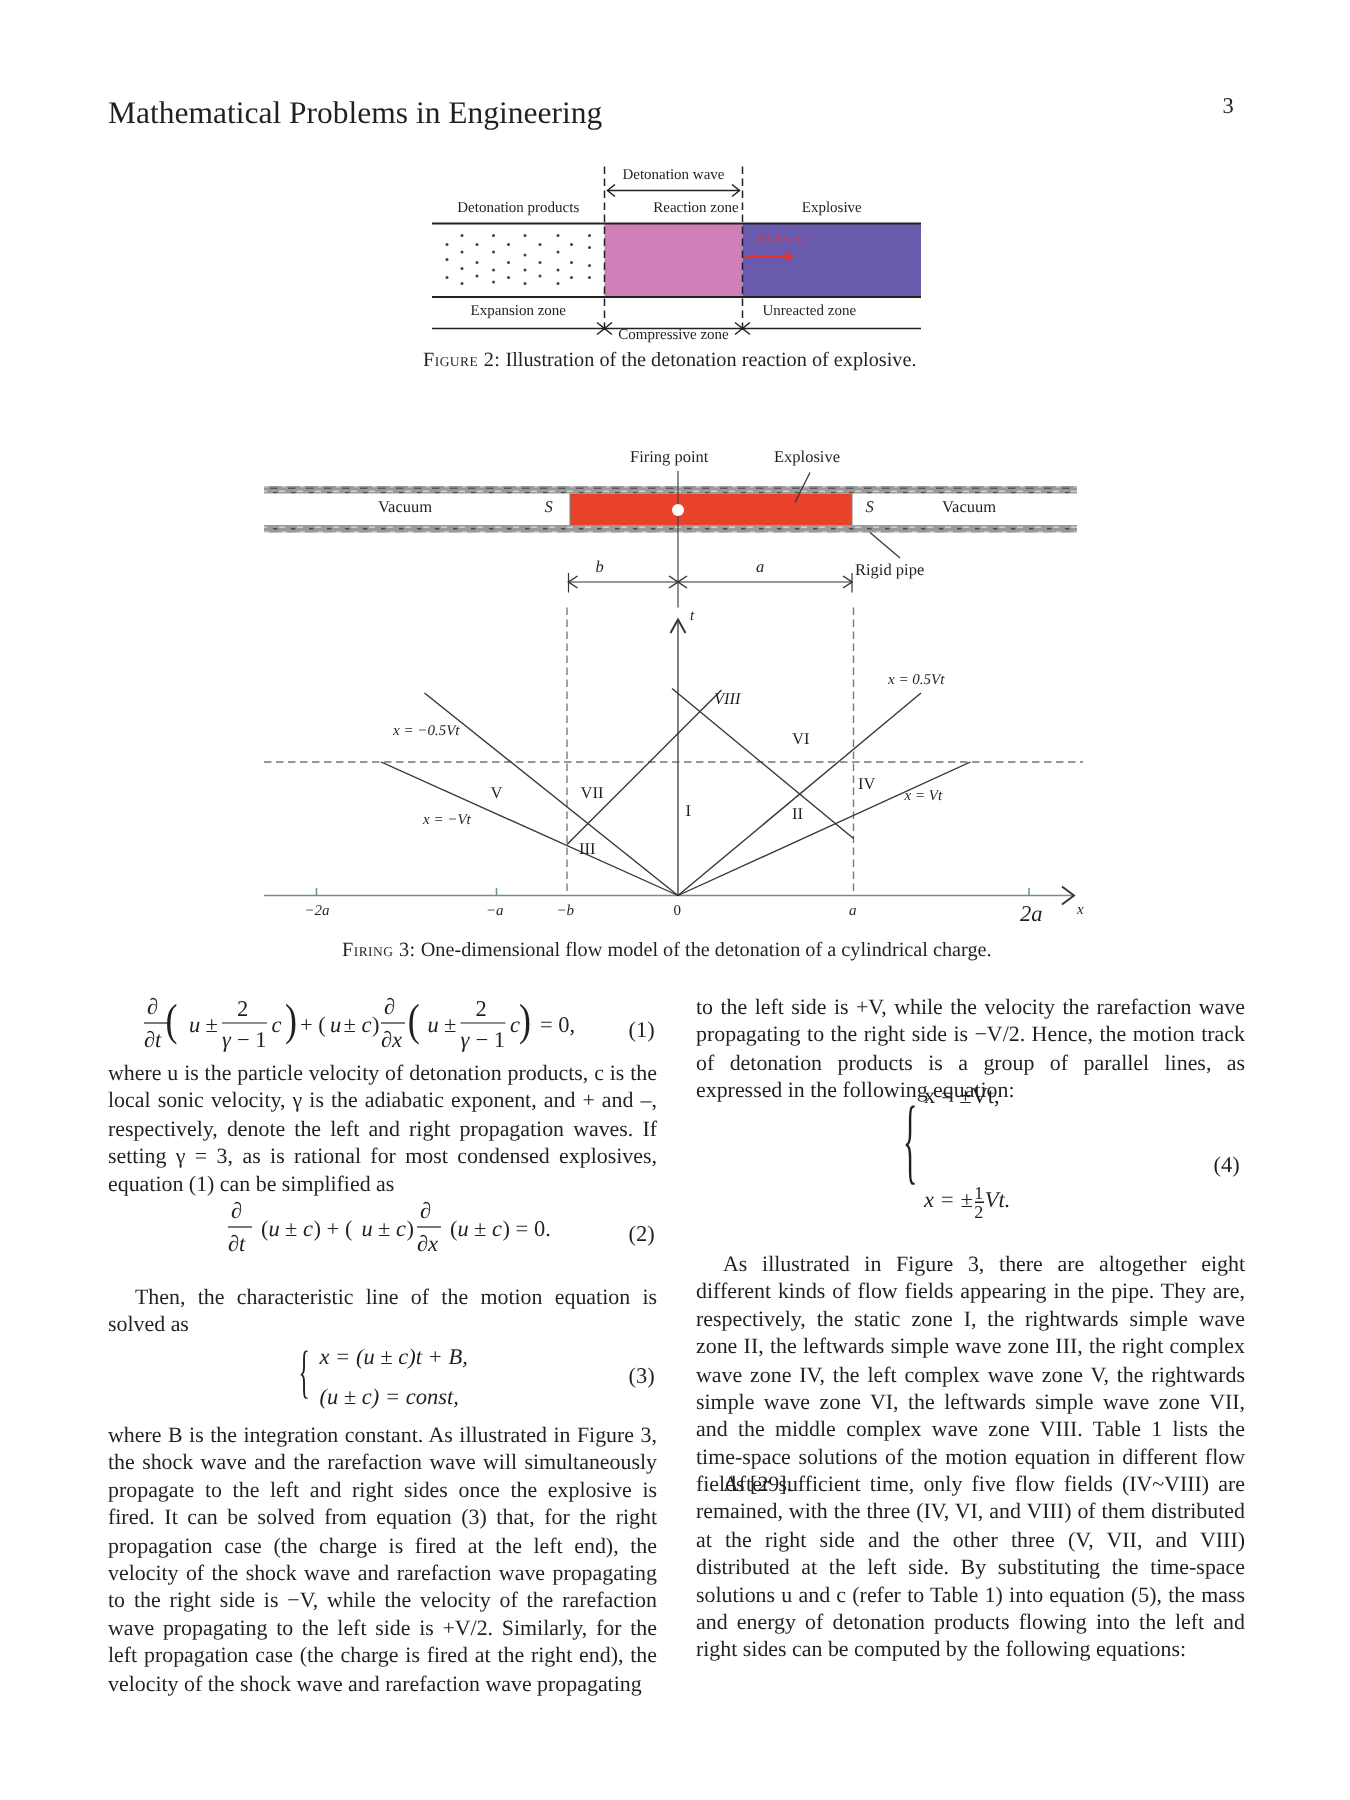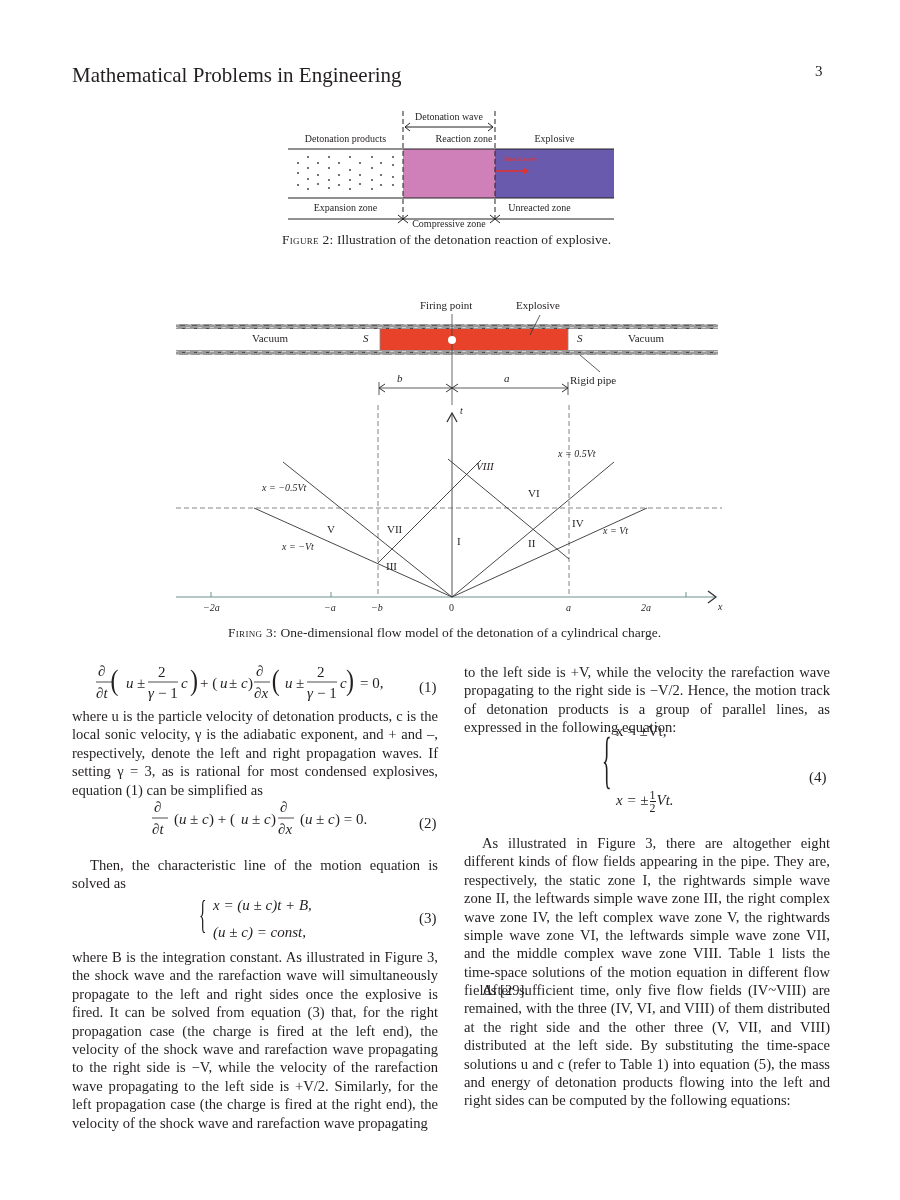--- a/index.html
+++ b/index.html
@@ -167,24 +167,24 @@
   <div class="abs" style="left:504px;top:372px;font-size:11px;font-style:italic;">a</div>
 
   <div class="abs" style="left:460px;top:405px;font-size:10px;font-style:italic;">t</div>
   <div class="abs" style="left:718px;top:601px;font-size:10px;font-style:italic;">x</div>
 
   <div class="abs" style="left:203px;top:602px;font-size:10px;font-style:italic;">−2a</div>
   <div class="abs" style="left:324px;top:602px;font-size:10px;font-style:italic;">−a</div>
   <div class="abs" style="left:371px;top:602px;font-size:10px;font-style:italic;">−b</div>
   <div class="abs" style="left:449px;top:602px;font-size:10px;">0</div>
   <div class="abs" style="left:566px;top:602px;font-size:10px;font-style:italic;">a</div>
-  <div class="abs" style="left:641px;top:602px;font-size:10px;font-style:italic;">2a</div>
+  <div class="abs" style="left:680px;top:602px;font-size:15px;font-style:italic;">2a</div>
 
   <div class="abs" style="left:262px;top:448px;font-size:10px;font-style:italic;margin-top:34px;">x = −0.5Vt</div>
-  <div class="abs" style="left:558px;top:448px;font-size:10px;font-style:italic;">x = 0.5Vt</div>
+  <div class="abs" style="left:592px;top:448px;font-size:10px;font-style:italic;">x = 0.5Vt</div>
   <div class="abs" style="left:282px;top:541px;font-size:10px;font-style:italic;">x = −Vt</div>
   <div class="abs" style="left:603px;top:525px;font-size:10px;font-style:italic;">x = Vt</div>
 
   <div class="abs" style="left:457px;top:535px;font-size:11px;">I</div>
   <div class="abs" style="left:528px;top:537px;font-size:11px;">II</div>
   <div class="abs" style="left:386px;top:560px;font-size:11px;">III</div>
   <div class="abs" style="left:572px;top:517px;font-size:11px;">IV</div>
   <div class="abs" style="left:327px;top:523px;font-size:11px;">V</div>
   <div class="abs" style="left:528px;top:487px;font-size:11px;">VI</div>
   <div class="abs" style="left:387px;top:523px;font-size:11px;">VII</div>

